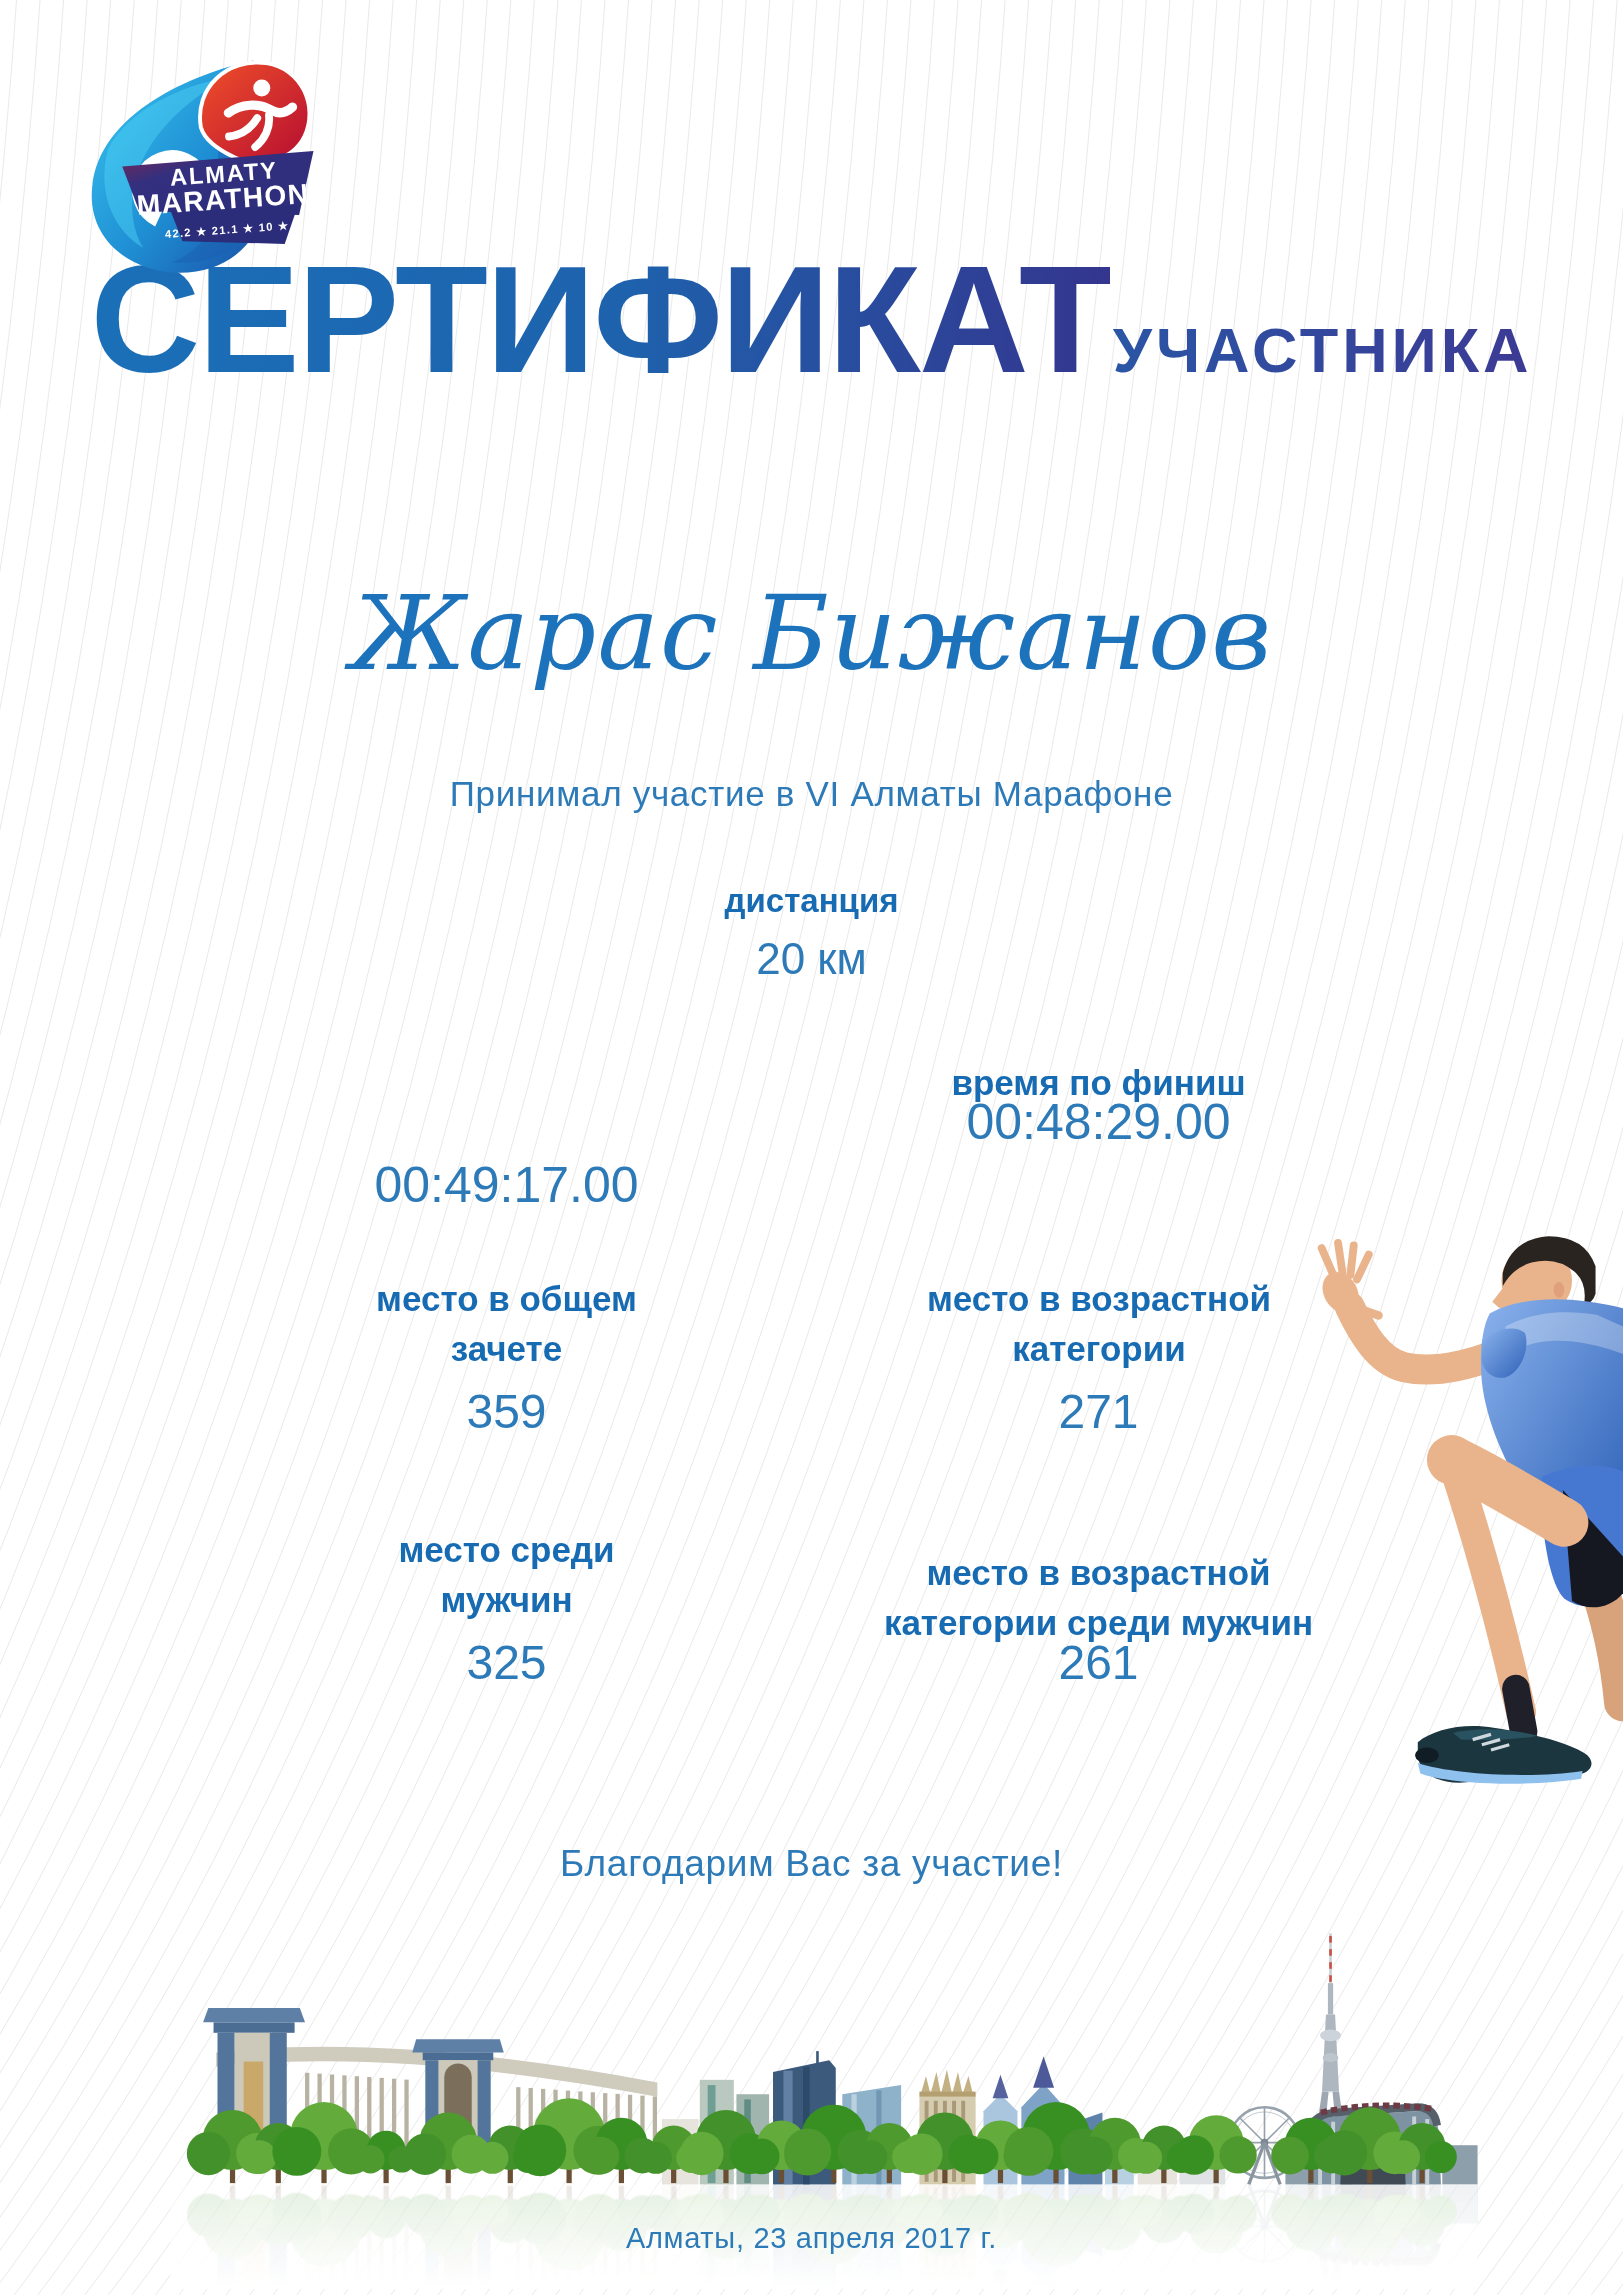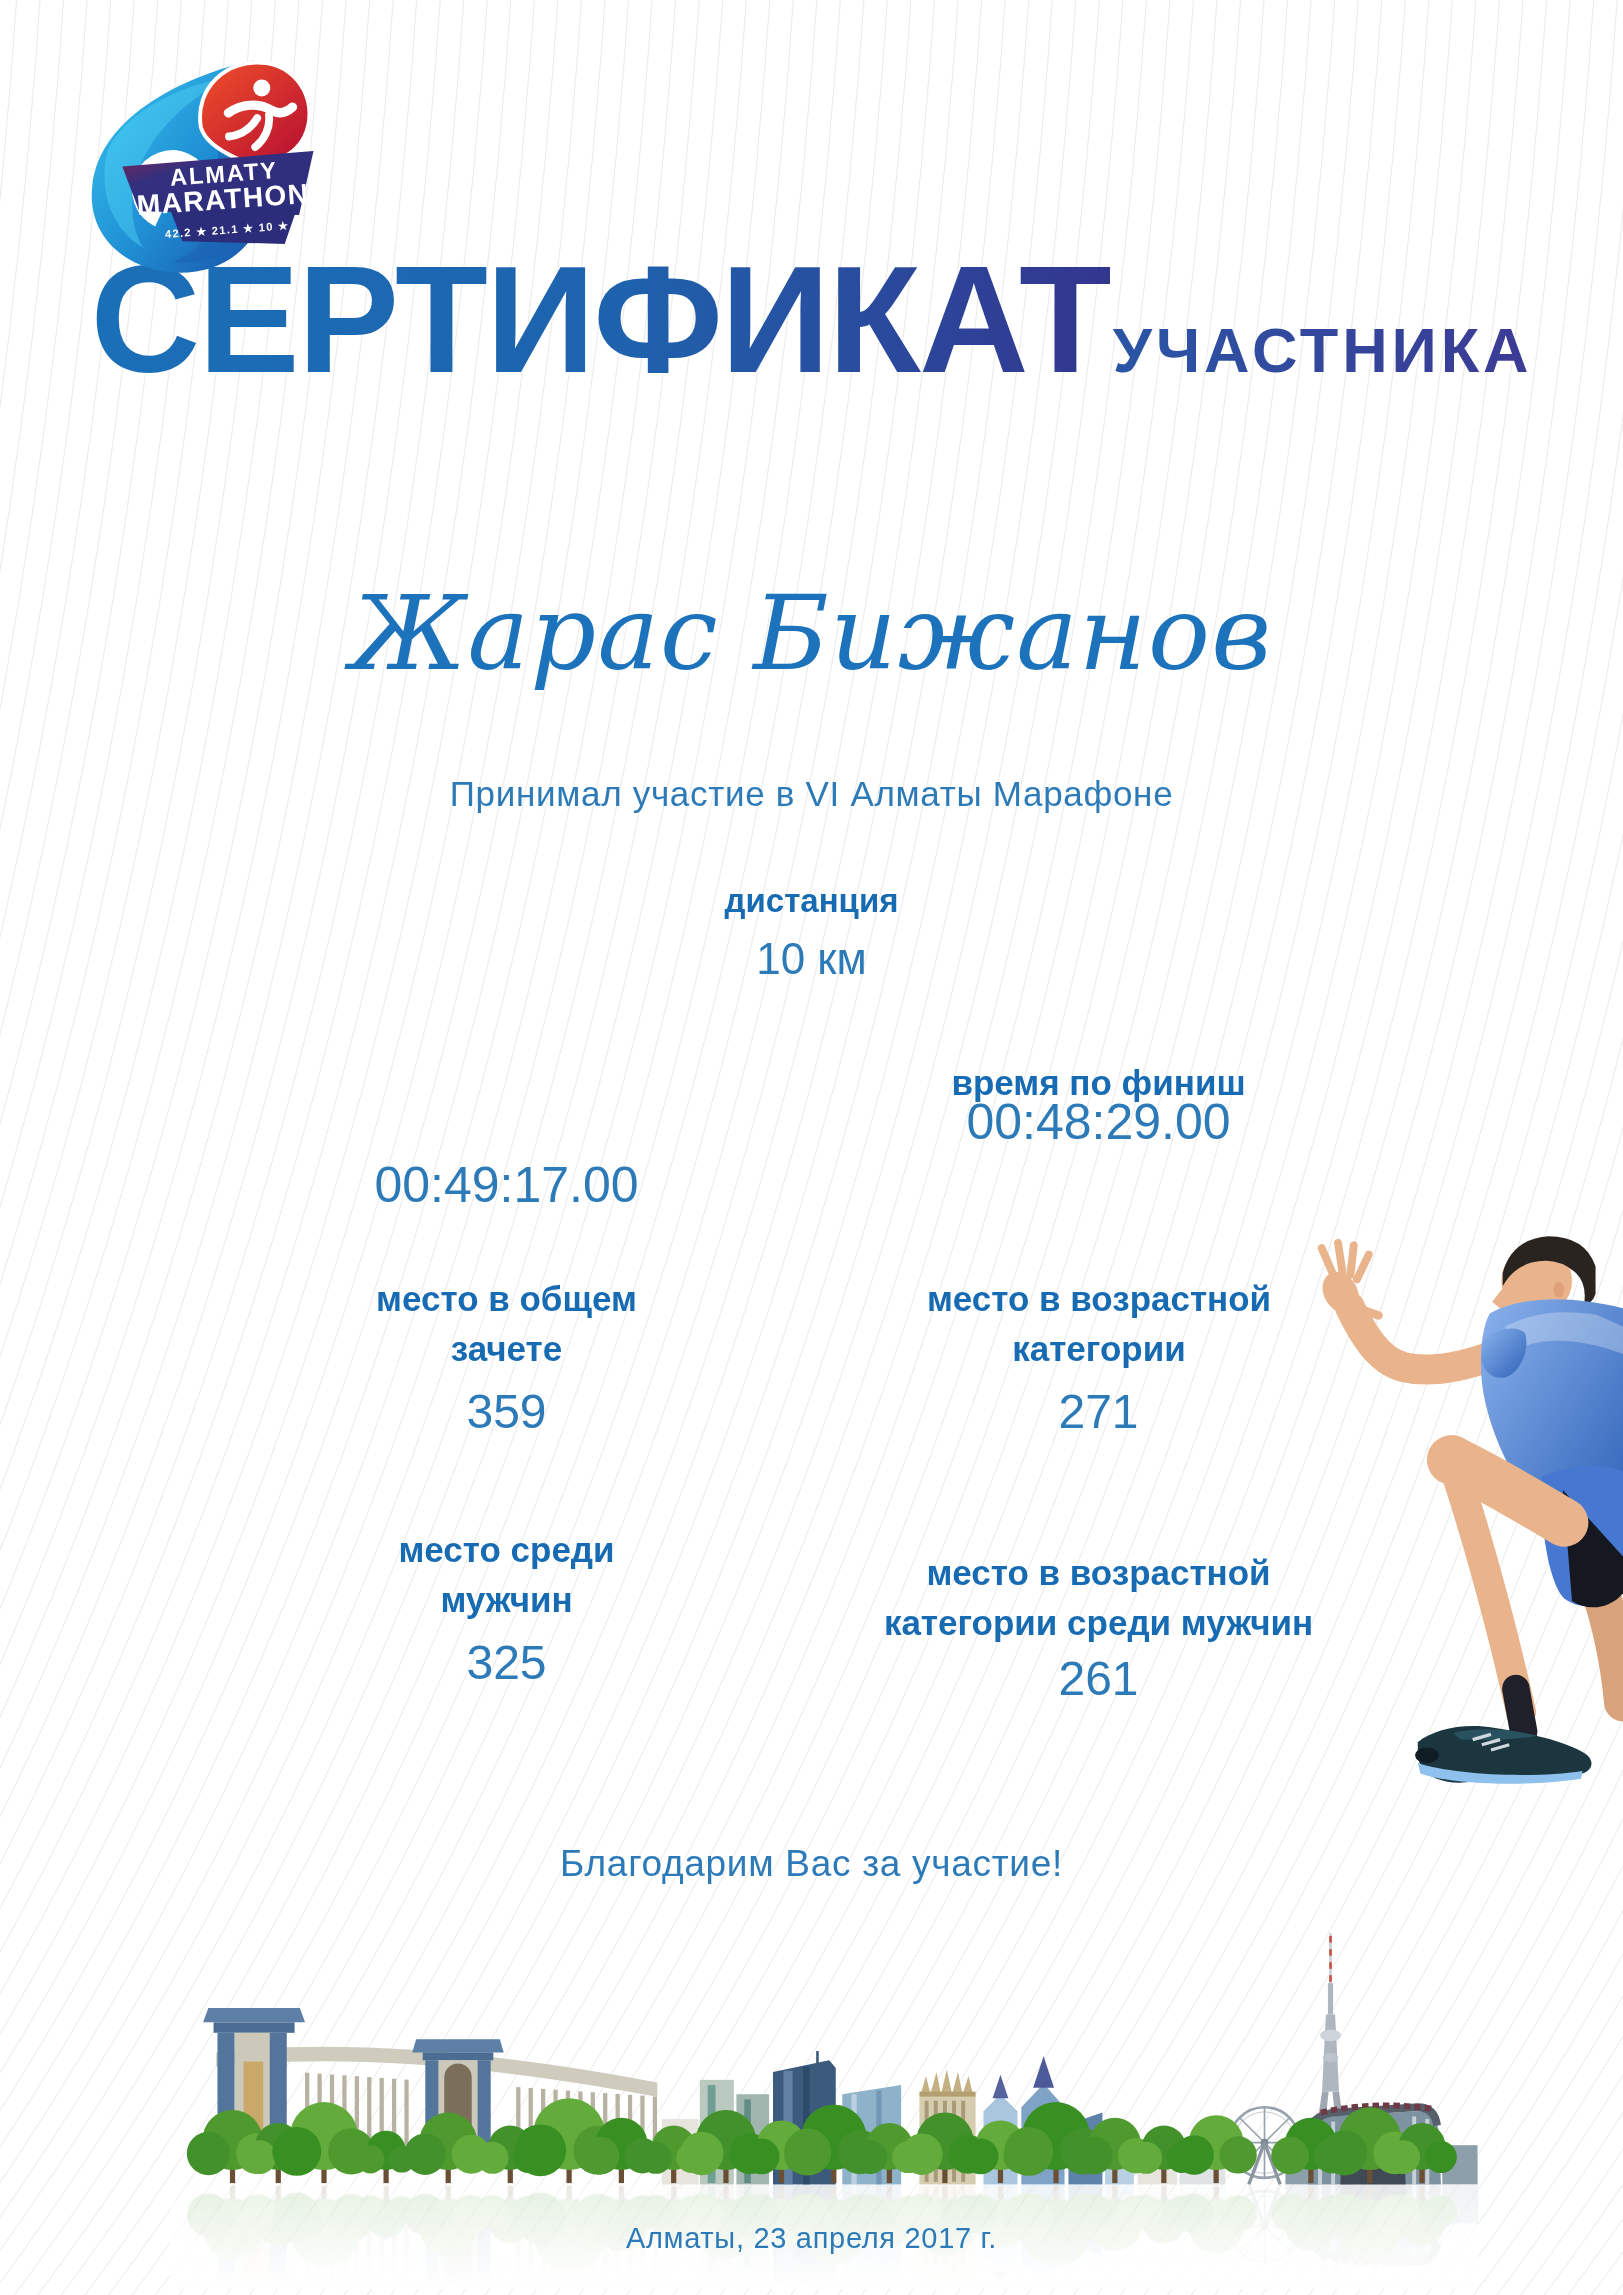--- a/index.html
+++ b/index.html
@@ -211,35 +211,35 @@
   <div class="abs center title-wrap">
     <span class="title">СЕРТИФИКАТ</span>
     <span class="subtitle" style="display:inline-block;">УЧАСТНИКА</span>
   </div>
 
   <div class="abs center name">Жарас Бижанов</div>
 
   <div class="abs center participation">Принимал участие в VI Алматы Марафоне</div>
 
   <div class="abs center dist-label">дистанция</div>
-  <div class="abs center dist-value">10 км</div>
+  <div class="abs center dist-value">20 км</div>
 
   <div class="cell res-label" style="left:837px;top:1058px;width:523px;">время по финиш</div>
   <div class="cell res-value" style="left:245px;top:1120px;width:523px;font-size:50px;margin-top:36px;">00:49:17.00</div>
   <div class="cell res-value" style="left:837px;top:1093px;width:523px;font-size:50px;">00:48:29.00</div>
 
   <div class="cell res-label" style="left:353px;top:1274px;width:307px;">место в общем зачете</div>
   <div class="cell res-label" style="left:903px;top:1274px;width:392px;">место в возрастной категории</div>
   <div class="cell res-value" style="left:245px;top:1384px;width:523px;">359</div>
   <div class="cell res-value" style="left:837px;top:1384px;width:523px;">271</div>
 
   <div class="cell res-label" style="left:389px;top:1525px;width:235px;">место среди мужчин</div>
   <div class="cell res-label" style="left:876px;top:1525px;width:445px;margin-top:23px;">место в возрастной категории среди мужчин</div>
   <div class="cell res-value" style="left:245px;top:1635px;width:523px;text-align:center;">325</div>
-  <div class="cell res-value" style="left:837px;top:1635px;width:523px;margin-top:16px;">261</div>
+  <div class="cell res-value" style="left:837px;top:1635px;width:523px;">261</div>
 
   <div class="abs center thanks">Благодарим Вас за участие!</div>
 
   <svg id="runner" width="366" height="589" viewBox="0 0 560 900">
     <defs>
       <linearGradient id="shirtG" x1="0" y1="0" x2="1" y2="1">
         <stop offset="0" stop-color="#8ab2ec"></stop>
           <stop offset="1" stop-color="#2f62b8"></stop>
       </linearGradient>
     </defs>

